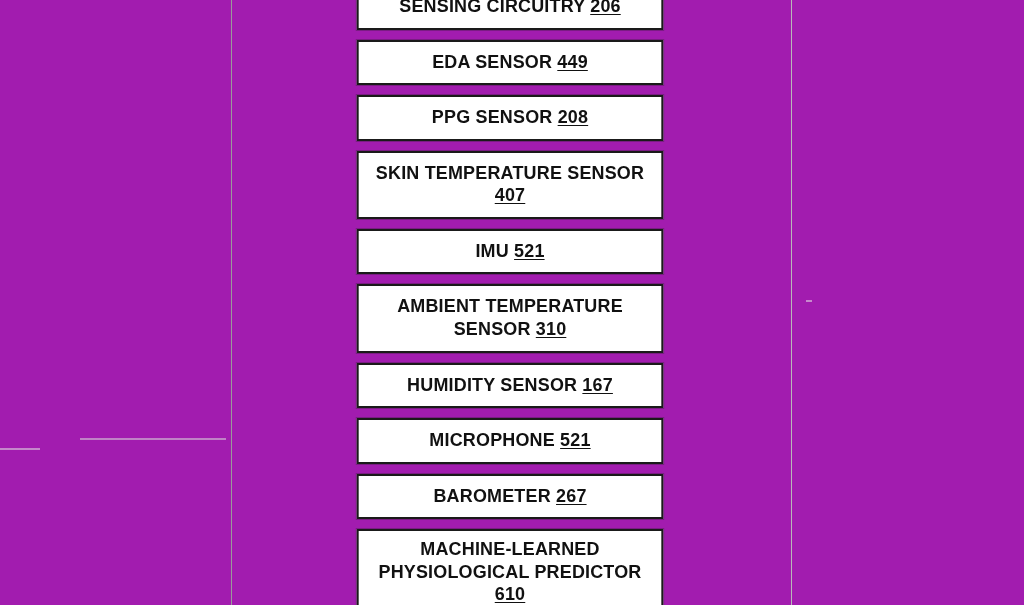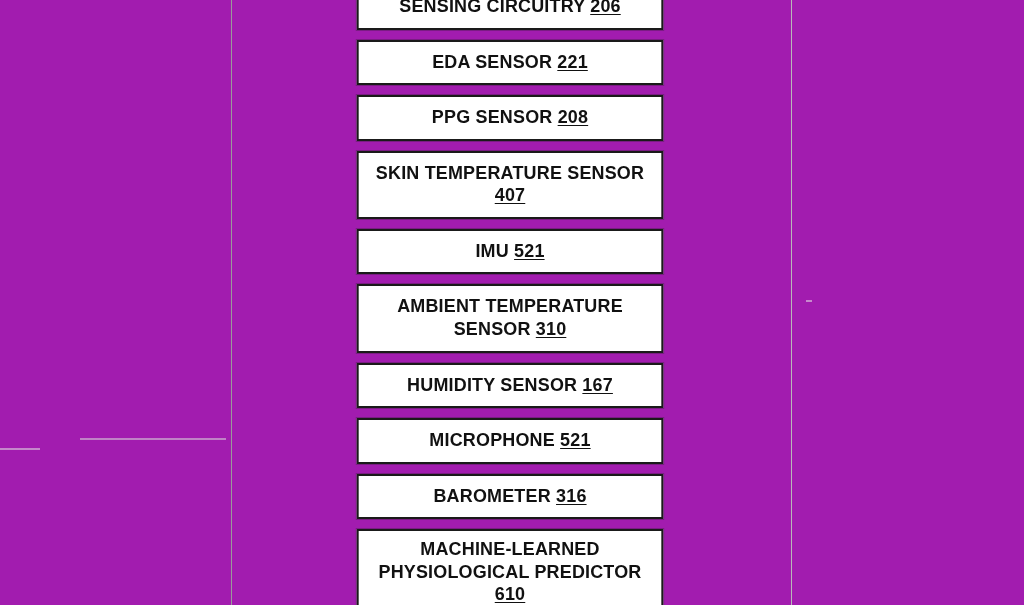--- a/index.html
+++ b/index.html
@@ -118,21 +118,21 @@
 
   <div id="box-column">
 
     <div class="dia-box clipped-top">
       <span class="label">SENSING CIRCUITRY </span>
       <span class="ref">206</span>
     </div>
 
     <div class="dia-box">
       <span class="label">EDA SENSOR </span>
-      <span class="ref">221</span>
+      <span class="ref">449</span>
     </div>
 
     <div class="dia-box">
       <span class="label">PPG SENSOR </span>
       <span class="ref">208</span>
     </div>
 
     <div class="dia-box">
       <span class="label">SKIN TEMPERATURE SENSOR </span>
       <span class="ref">407</span>
@@ -153,21 +153,21 @@
       <span class="ref">167</span>
     </div>
 
     <div class="dia-box">
       <span class="label">MICROPHONE </span>
       <span class="ref">521</span>
     </div>
 
     <div class="dia-box">
       <span class="label">BAROMETER </span>
-      <span class="ref">316</span>
+      <span class="ref">267</span>
     </div>
 
     <div class="dia-box box-two-line">
       <span class="label">MACHINE-LEARNED PHYSIOLOGICAL PREDICTOR </span>
       <span class="ref">610</span>
     </div>
 
   </div>
 </div>
 

